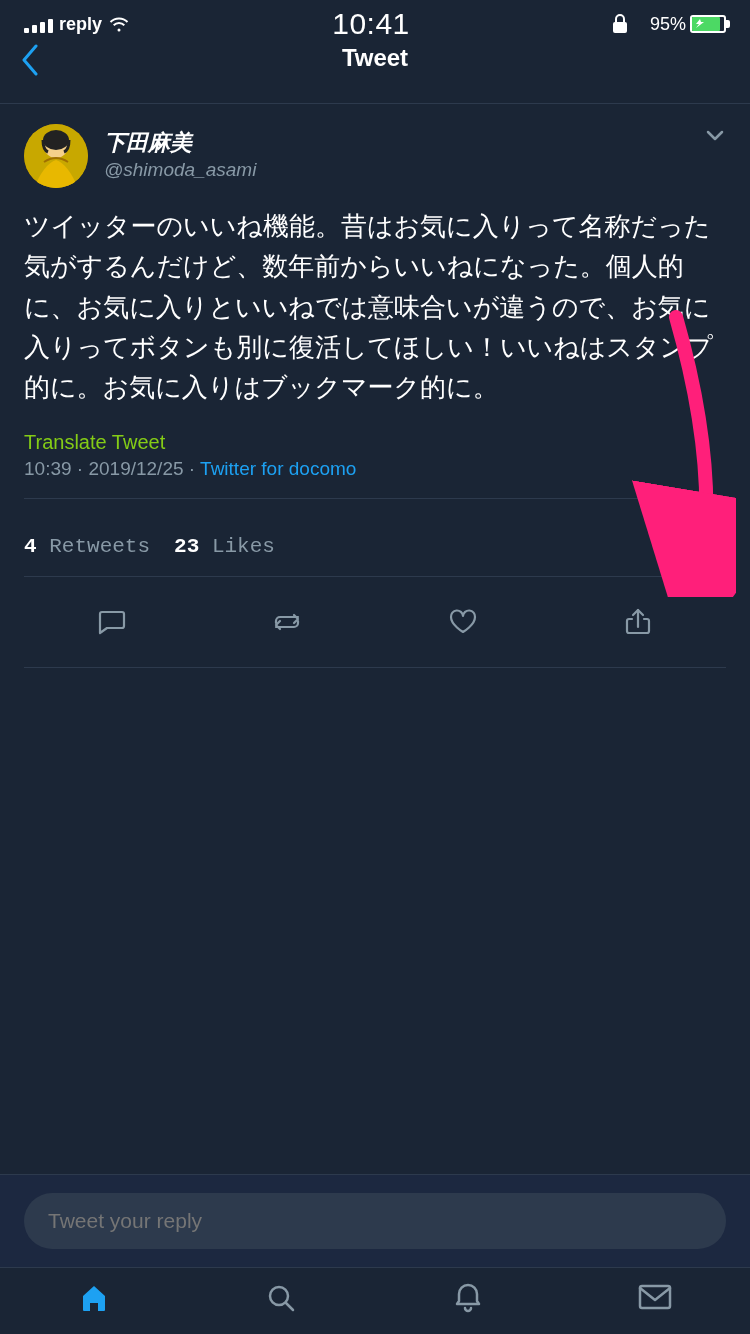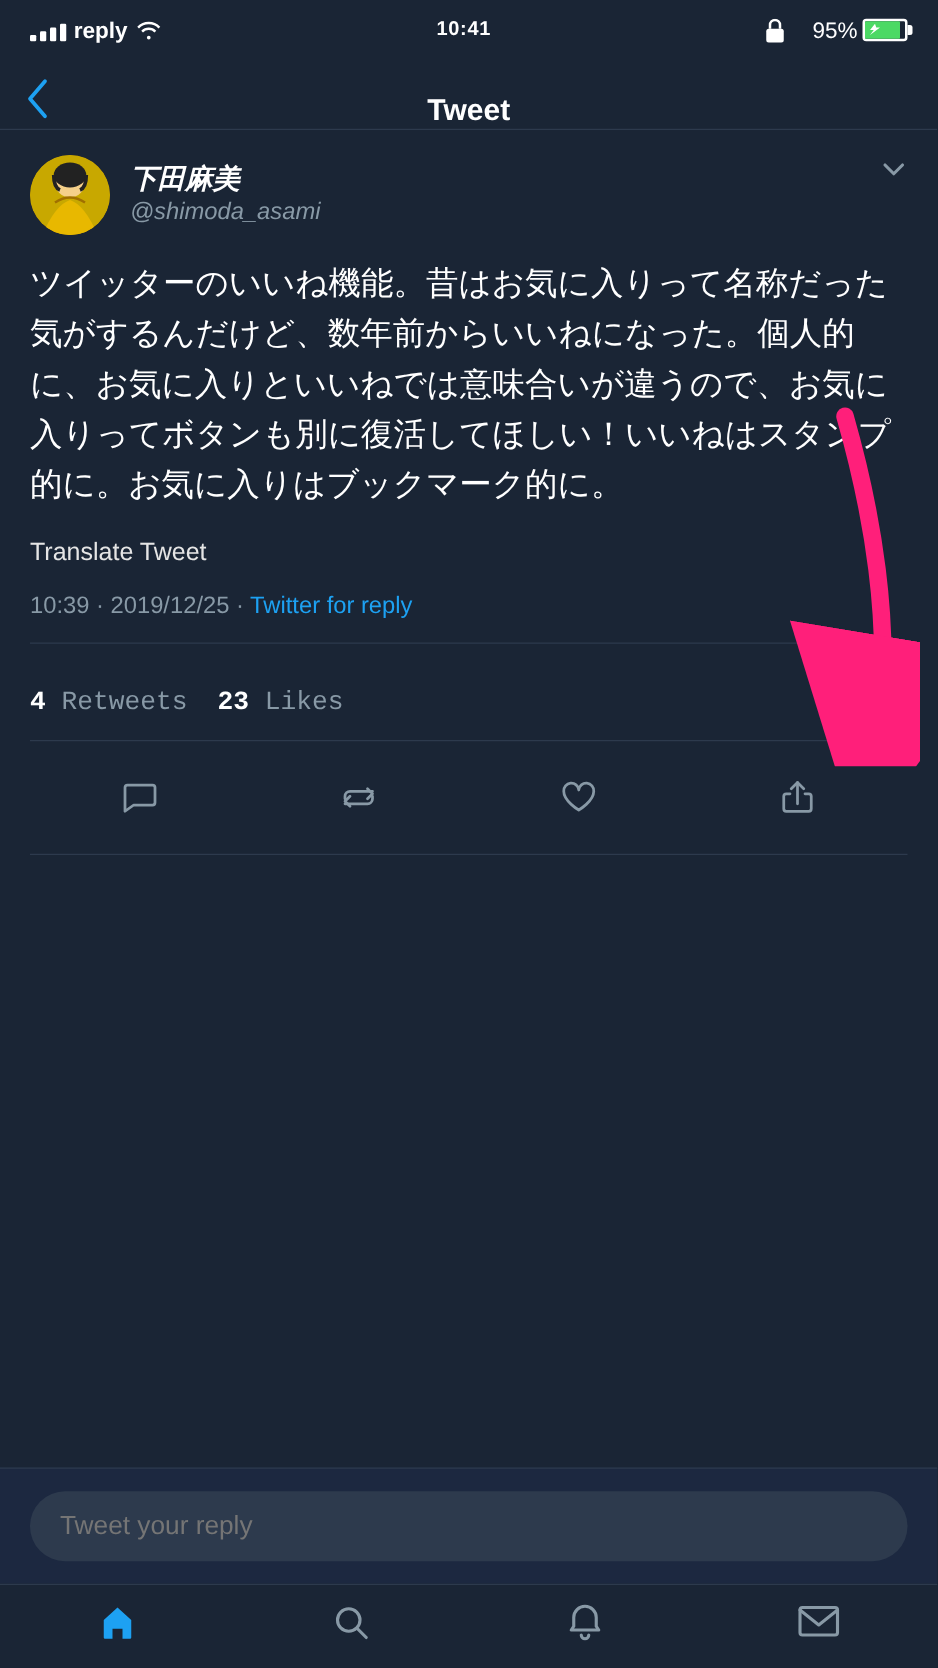--- a/index.html
+++ b/index.html
@@ -35,27 +35,27 @@
       align-items: flex-end;
       gap: 3px;
       height: 18px;
     }
     .signal-bar {
       background: #fff;
       width: 5px;
       border-radius: 1px;
     }
     .status-center {
-      font-size: 16px;
-      font-weight: 700;
+      font-size: 30px;
+      font-weight: 400;
       letter-spacing: 0.5px;
     }
     .status-right {
       display: flex;
-      align-items: flex-end;
+      align-items: flex-start;
       gap: 22px;
       font-size: 20px;
       font-weight: 500;
     }
     .battery-container {
       display: flex;
       align-items: center;
       gap: 4px;
     }
     .battery-icon {
@@ -80,21 +80,21 @@
     }
     .battery-fill {
       height: 100%;
       background: #4cd964;
       border-radius: 1px;
     }
 
     
     .nav-bar {
       display: flex;
-      align-items: flex-end;
+      align-items: flex-start;
       justify-content: center;
       padding: 0 20px;
       height: 60px;
       background: #1a2535;
       border-bottom: 1px solid #2d3a4d;
       position: relative;
     }
     .nav-back {
       position: absolute;
       left: 20px;
@@ -167,23 +167,23 @@
     .tweet-text {
       font-size: 26px;
       line-height: 1.55;
       color: #ffffff;
       margin-bottom: 24px;
       word-break: break-all;
     }
 
     
     .translate-link {
-      color: #e5e5e5;
+      color: #84cc16;
       font-size: 20px;
-      margin-bottom: 20px;
+      margin-bottom: 4px;
       cursor: pointer;
     }
 
     
     .timestamp-row {
       font-size: 19px;
       color: #8899a6;
       margin-bottom: 18px;
       padding-bottom: 18px;
       border-bottom: 1px solid #2d3a4d;
@@ -343,21 +343,21 @@
         <polyline points="4,8 11,15 18,8" stroke="#8899a6" stroke-width="2.5" fill="none" stroke-linecap="round" stroke-linejoin="round"></polyline>
       </svg>
     </div>
   </div>
 
   <div class="tweet-text">ツイッターのいいね機能。昔はお気に入りって名称だった気がするんだけど、数年前からいいねになった。個人的に、お気に入りといいねでは意味合いが違うので、お気に入りってボタンも別に復活してほしい！いいねはスタンプ的に。お気に入りはブックマーク的に。</div>
 
   <div class="translate-link">Translate Tweet</div>
 
   <div class="timestamp-row">
-    <span>10:39 · 2019/12/25 · </span><span class="twitter-client">Twitter for reply</span>
+    <span>10:39 · 2019/12/25 · </span><span class="twitter-client">Twitter for docomo</span>
   </div>
 
   <div class="stats-row">
     <span>
       <span class="stat-count">4</span>
       <span class="stat-label"> </span>
       <span class="stat-label">Retweets</span>
     </span>
     <span>
       <span class="stat-count">23</span>

